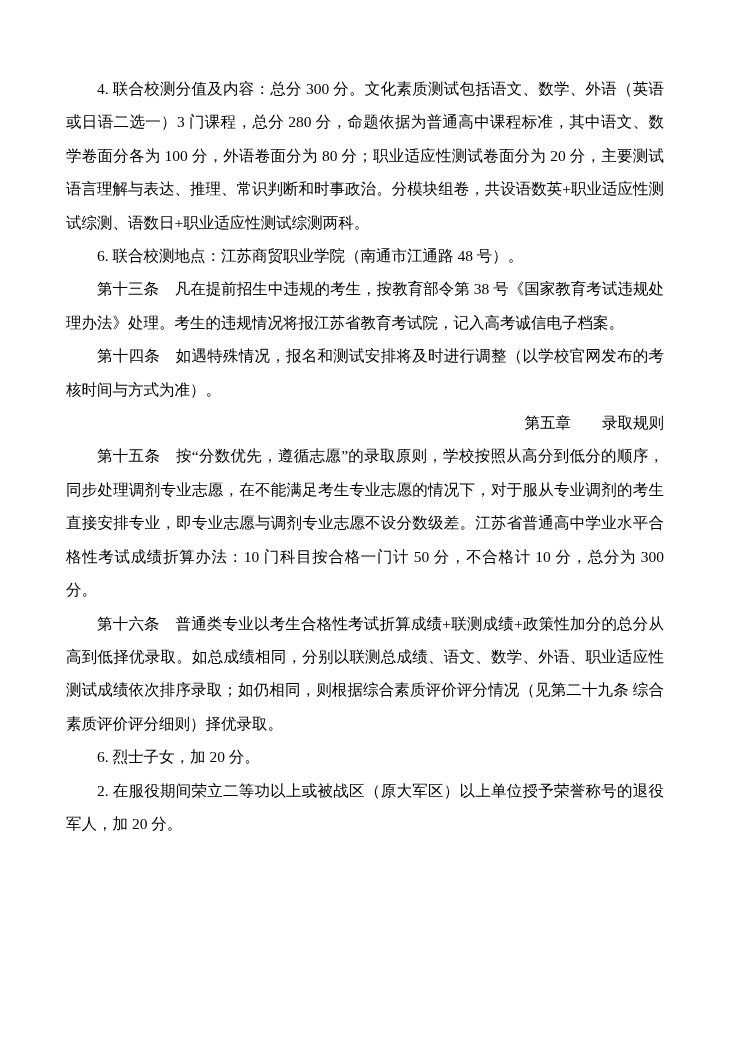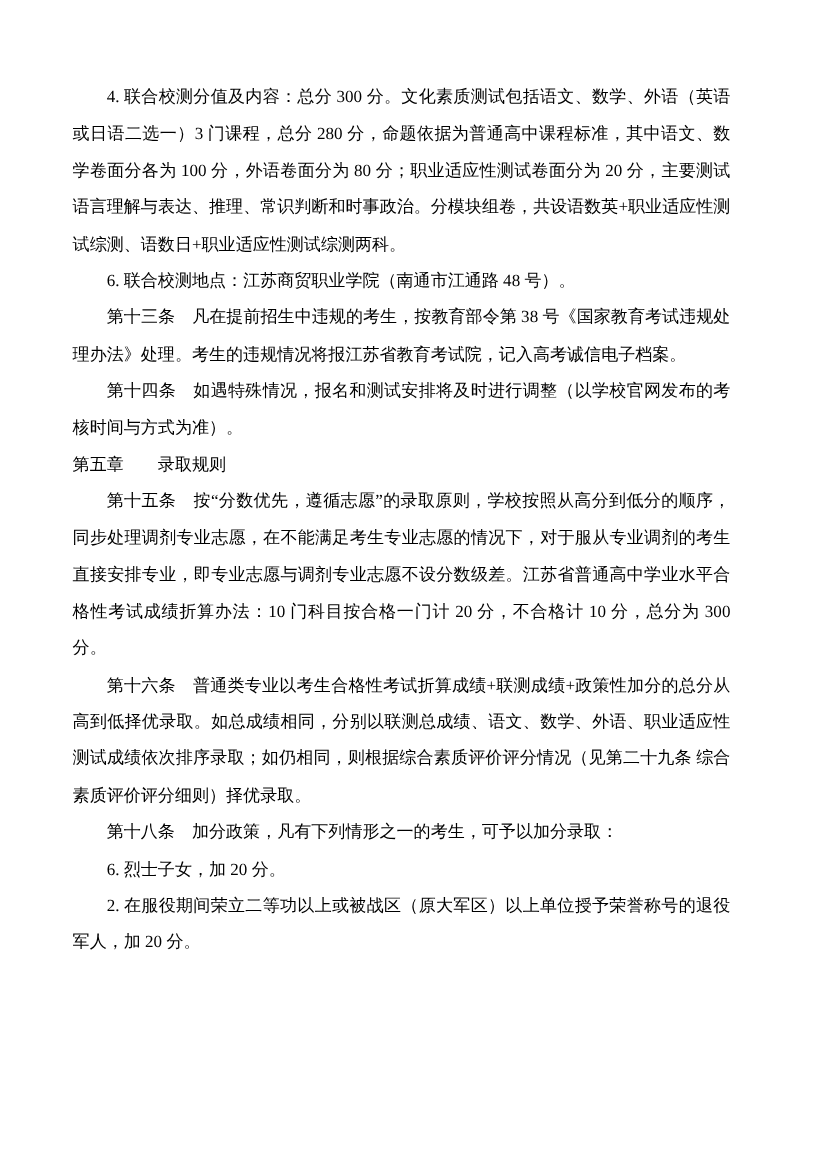--- a/index.html
+++ b/index.html
@@ -23,30 +23,29 @@
   .para {
     margin: 0;
     text-align: justify;
     word-break: break-all;
   }
   .para.indent {
     text-indent: 2em;
   }
   .para.chapter-heading {
     text-indent: 0;
-    text-align: left;
+    text-align: right;
   }
 </style>
 </head>
 <body>
 
 <div class="page">
   <p class="para indent">4. 联合校测分值及内容：总分 300 分。文化素质测试包括语文、数学、外语（英语或日语二选一）3 门课程，总分 280 分，命题依据为普通高中课程标准，其中语文、数学卷面分各为 100 分，外语卷面分为 80 分；职业适应性测试卷面分为 20 分，主要测试语言理解与表达、推理、常识判断和时事政治。分模块组卷，共设语数英+职业适应性测试综测、语数日+职业适应性测试综测两科。</p>
   <p class="para indent">6. 联合校测地点：江苏商贸职业学院（南通市江通路 48 号）。</p>
   <p class="para indent">第十三条　凡在提前招生中违规的考生，按教育部令第 38 号《国家教育考试违规处理办法》处理。考生的违规情况将报江苏省教育考试院，记入高考诚信电子档案。</p>
   <p class="para indent">第十四条　如遇特殊情况，报名和测试安排将及时进行调整（以学校官网发布的考核时间与方式为准）。</p>
   <p class="para chapter-heading">第五章　　录取规则</p>
-  <p class="para indent">第十五条　按“分数优先，遵循志愿”的录取原则，学校按照从高分到低分的顺序，同步处理调剂专业志愿，在不能满足考生专业志愿的情况下，对于服从专业调剂的考生直接安排专业，即专业志愿与调剂专业志愿不设分数级差。江苏省普通高中学业水平合格性考试成绩折算办法：10 门科目按合格一门计 20 分，不合格计 10 分，总分为 300 分。</p>
+  <p class="para indent">第十五条　按“分数优先，遵循志愿”的录取原则，学校按照从高分到低分的顺序，同步处理调剂专业志愿，在不能满足考生专业志愿的情况下，对于服从专业调剂的考生直接安排专业，即专业志愿与调剂专业志愿不设分数级差。江苏省普通高中学业水平合格性考试成绩折算办法：10 门科目按合格一门计 50 分，不合格计 10 分，总分为 300 分。</p>
   <p class="para indent">第十六条　普通类专业以考生合格性考试折算成绩+联测成绩+政策性加分的总分从高到低择优录取。如总成绩相同，分别以联测总成绩、语文、数学、外语、职业适应性测试成绩依次排序录取；如仍相同，则根据综合素质评价评分情况（见第二十九条 综合素质评价评分细则）择优录取。</p>
-  <p class="para indent">第十八条　加分政策，凡有下列情形之一的考生，可予以加分录取：</p>
   <p class="para indent">6. 烈士子女，加 20 分。</p>
   <p class="para indent">2. 在服役期间荣立二等功以上或被战区（原大军区）以上单位授予荣誉称号的退役军人，加 20 分。</p>
 </div>
 
 </body></html>

